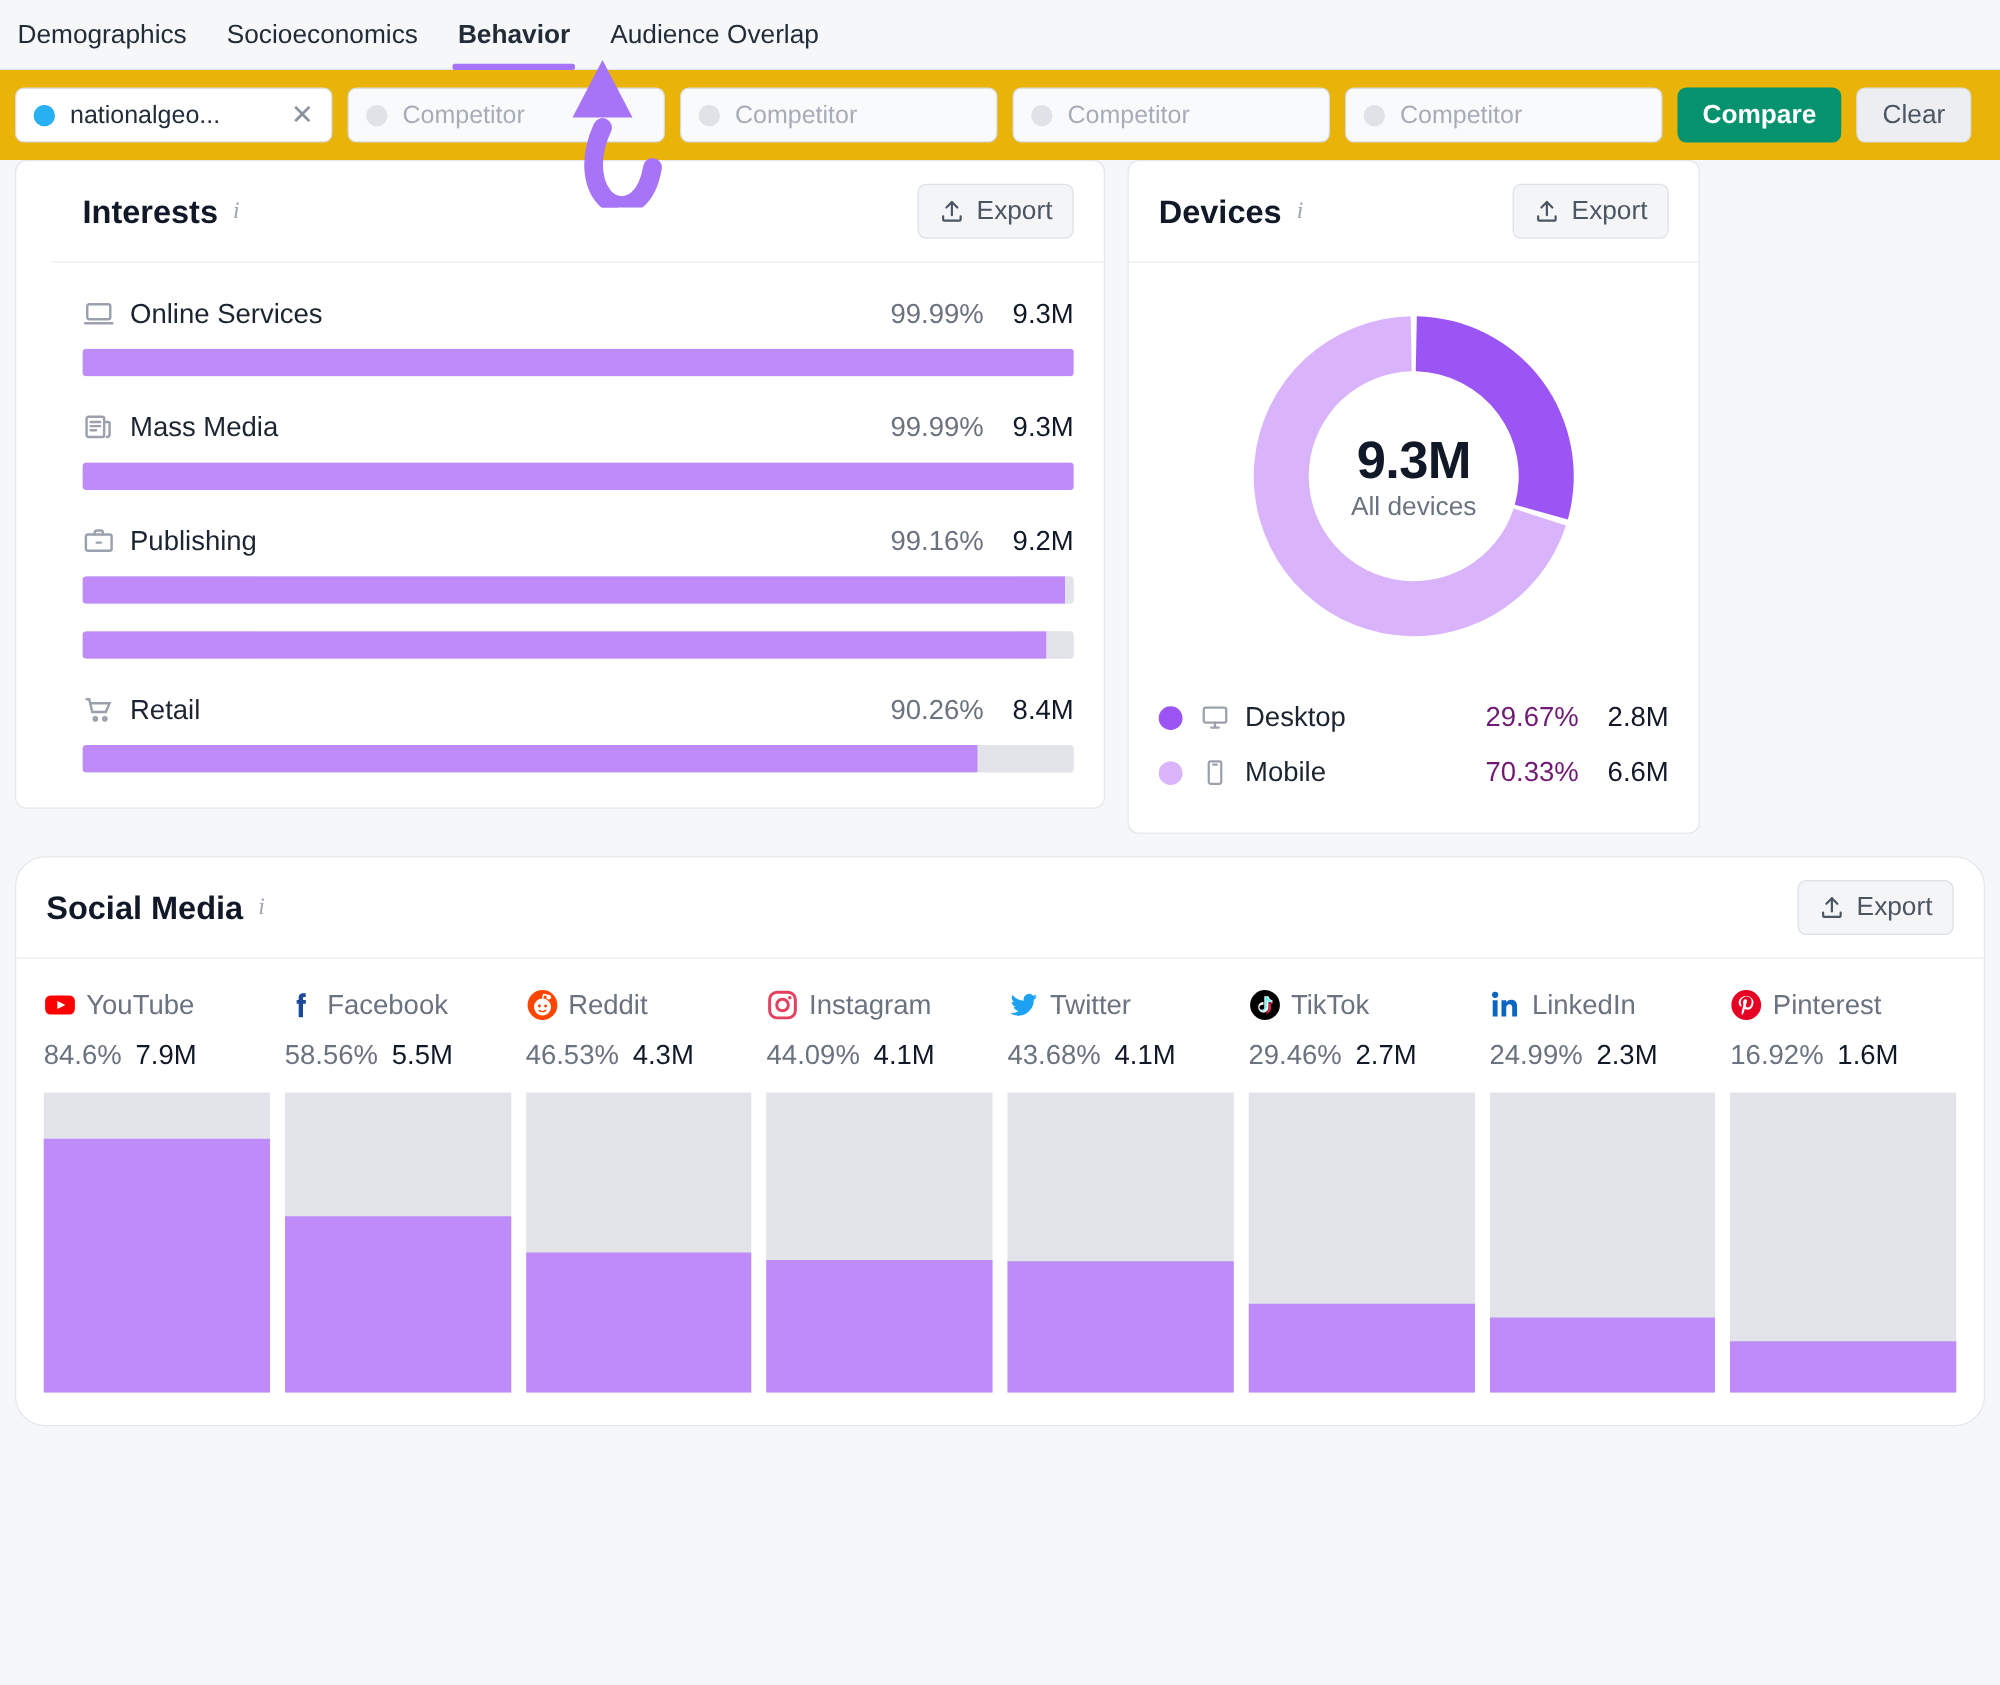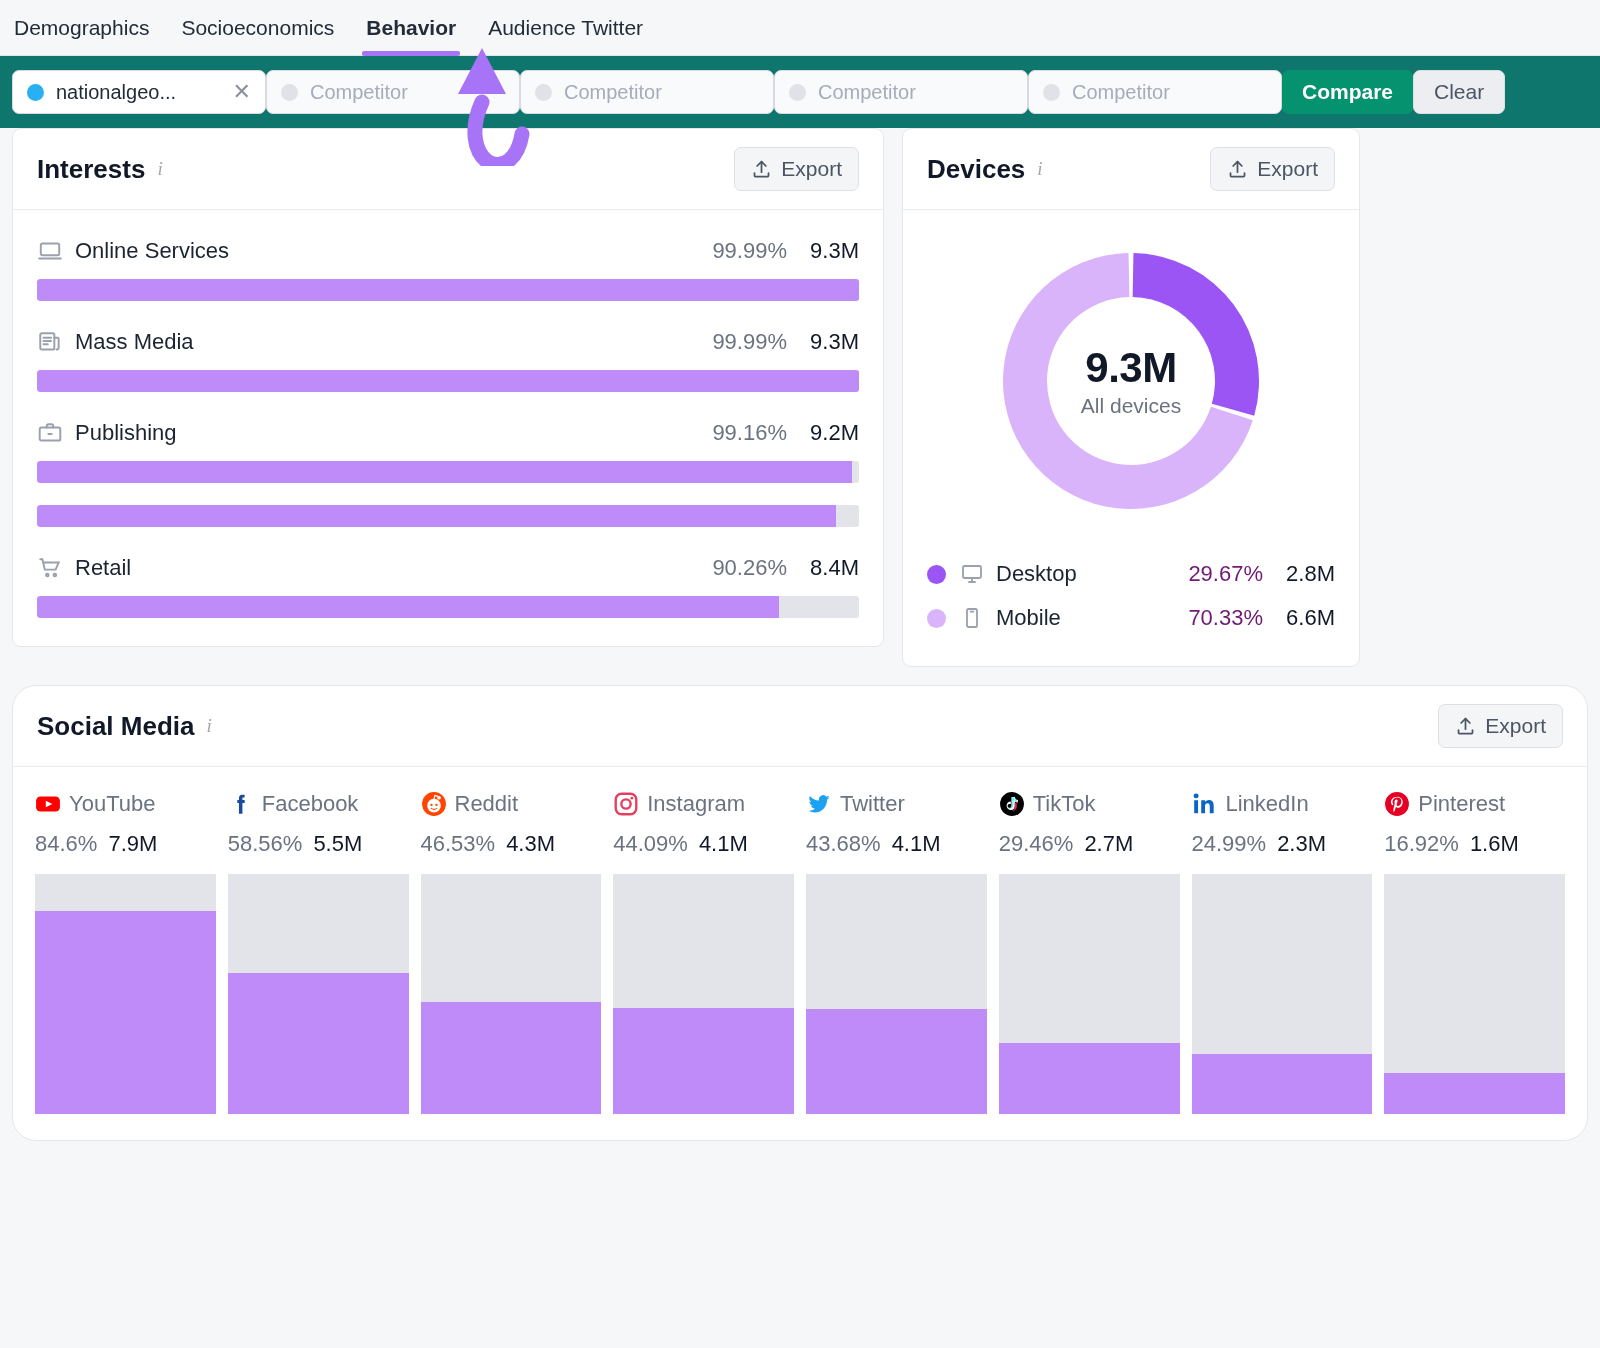--- a/index.html
+++ b/index.html
@@ -39,22 +39,23 @@
     left: -2px; right: -2px; bottom: 0;
     height: 5px;
     background: #a774f8;
     border-radius: 2px;
   }
 
   
   .chiprow {
     display: flex;
     align-items: center;
+    gap: 12px;
     padding: 14px 12px 14px 12px;
-    background: #0f766e;
+    background: #eab308;
   }
   .chip {
     height: 44px;
     width: 254px;
     border: 1px solid #d7dae0;
     border-radius: 7px;
     background: #ffffff;
     display: flex;
     align-items: center;
     padding: 0 14px;
@@ -120,21 +121,21 @@
   .btn-export {
     margin-left: auto;
     height: 44px; padding: 0 16px;
     background: #f4f5f7; border: 1px solid #dde0e5; border-radius: 7px;
     display: flex; align-items: center; gap: 9px;
     font-size: 21px; color: #4b5563; cursor: pointer;
     font-family: "Liberation Sans", sans-serif;
   }
 
   
-  #interests-card { width: 872px; }
+  #interests-card { width: 872px; padding-left: 29px; }
   .interests-body { padding: 22px 24px 28px 24px; }
   .int-row { margin-bottom: 22px; }
   .int-row:last-child { margin-bottom: 0; }
   .int-top { display: flex; align-items: center; height: 38px; }
   .int-icon { width: 26px; height: 26px; margin-right: 12px; flex: none; color: #9aa1ad; }
   .int-name { font-size: 22px; color: #1b2430; }
   .int-pct { margin-left: auto; font-size: 22px; color: #6b7280; }
   .int-val { font-size: 22px; color: #111827; width: 72px; text-align: right; }
   .track {
     margin-top: 9px;
@@ -186,21 +187,21 @@
     <div class="tab">
       <span>Demographics</span>
     </div>
     <div class="tab">
       <span>Socioeconomics</span>
     </div>
     <div class="tab active">
       <span>Behavior</span>
     </div>
     <div class="tab">
-      <span>Audience Twitter</span>
+      <span>Audience Overlap</span>
     </div>
   </div>
 
 <div class="chiprow" id="chiprow">
     <div class="chip">
       <span class="dot active"></span>
       <span class="chip-label">nationalgeo...</span>
       <span class="chip-x">✕</span>
     </div>
     <div class="chip empty">

